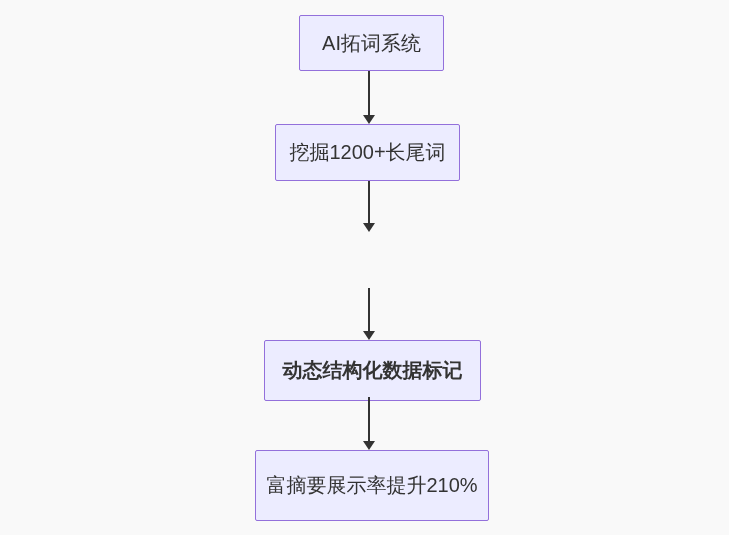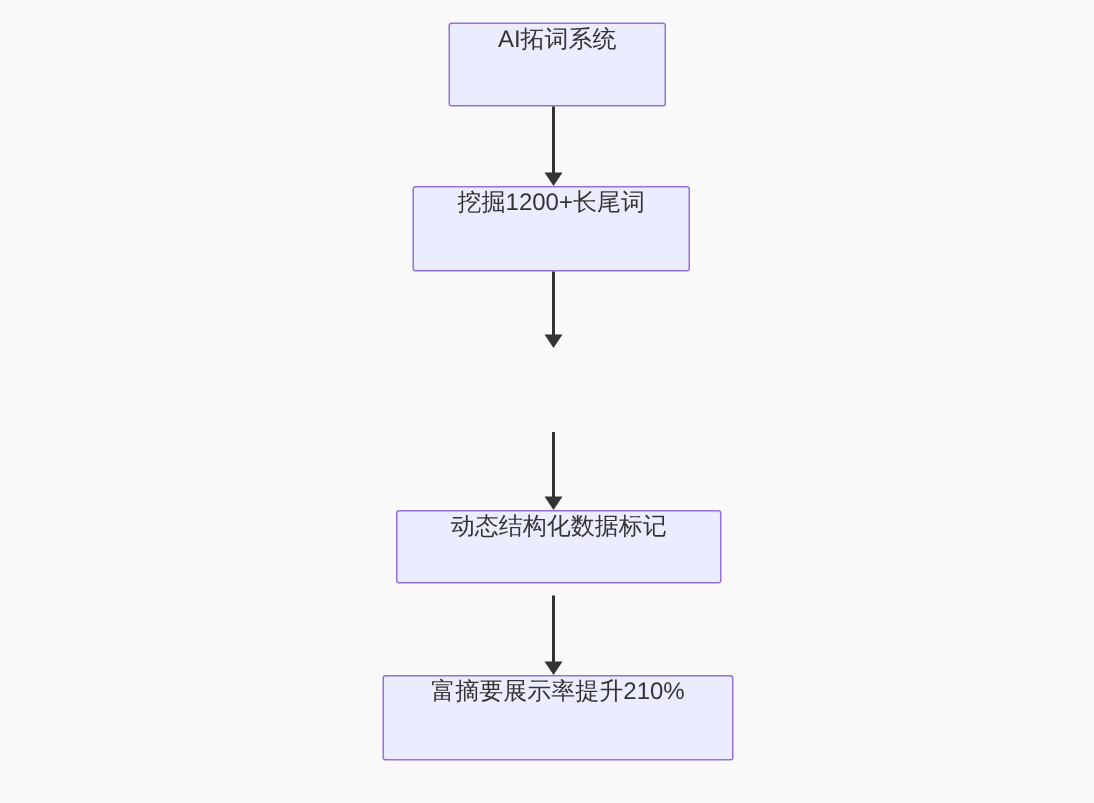--- a/index.html
+++ b/index.html
@@ -16,31 +16,32 @@
     width: 729px;
     height: 535px;
   }
   .node {
     position: absolute;
     box-sizing: border-box;
     background: #ECECFF;
     border: 1px solid #9370DB;
     border-radius: 2px;
     color: #333333;
-    font-size: 16px;
+    font-size: 20px;
     display: flex;
+    align-items: center;
     justify-content: center;
     text-align: center;
     white-space: nowrap;
   }
   #node-0 { left: 299px; top: 15px;  width: 145px; height: 56px; }
   #node-1 { left: 275px; top: 124px; width: 185px; height: 57px; }
   #node-2 { left: 261px; top: 232px; width: 224px; height: 56px; }
-  #node-3 { left: 264px; top: 340px; width: 217px; height: 49px; }
-  #node-4 { left: 255px; top: 450px; width: 234px; height: 57px; }
+  #node-3 { left: 264px; top: 340px; width: 217px; height: 61px; font-weight: bold; }
+  #node-4 { left: 255px; top: 450px; width: 234px; height: 71px; }
 
   .edge {
     position: absolute;
     left: 363px;
     width: 13px;
   }
   #edge-0 { top: 71px;  height: 53px; }
   #edge-1 { top: 181px; height: 51px; }
   #edge-2 { top: 288px; height: 52px; }
   #edge-3 { top: 397px; height: 53px; }

